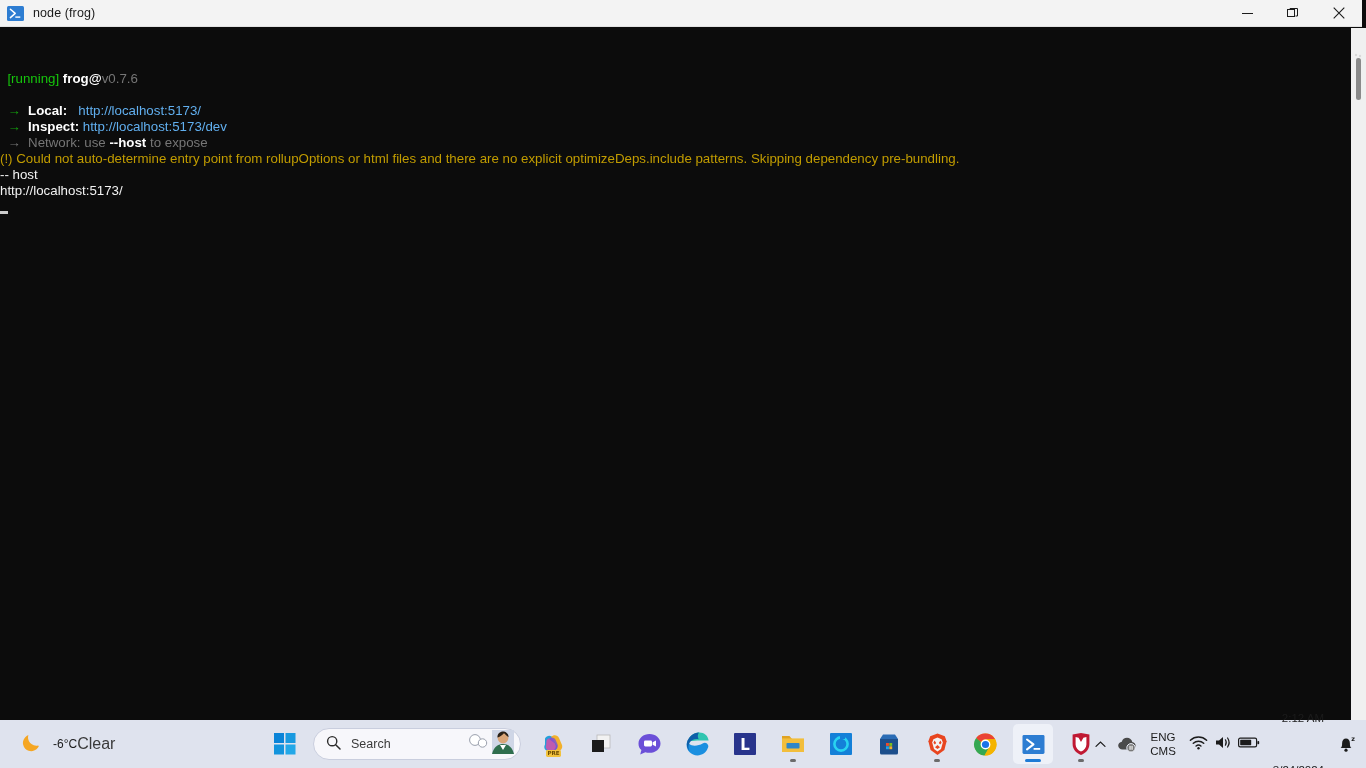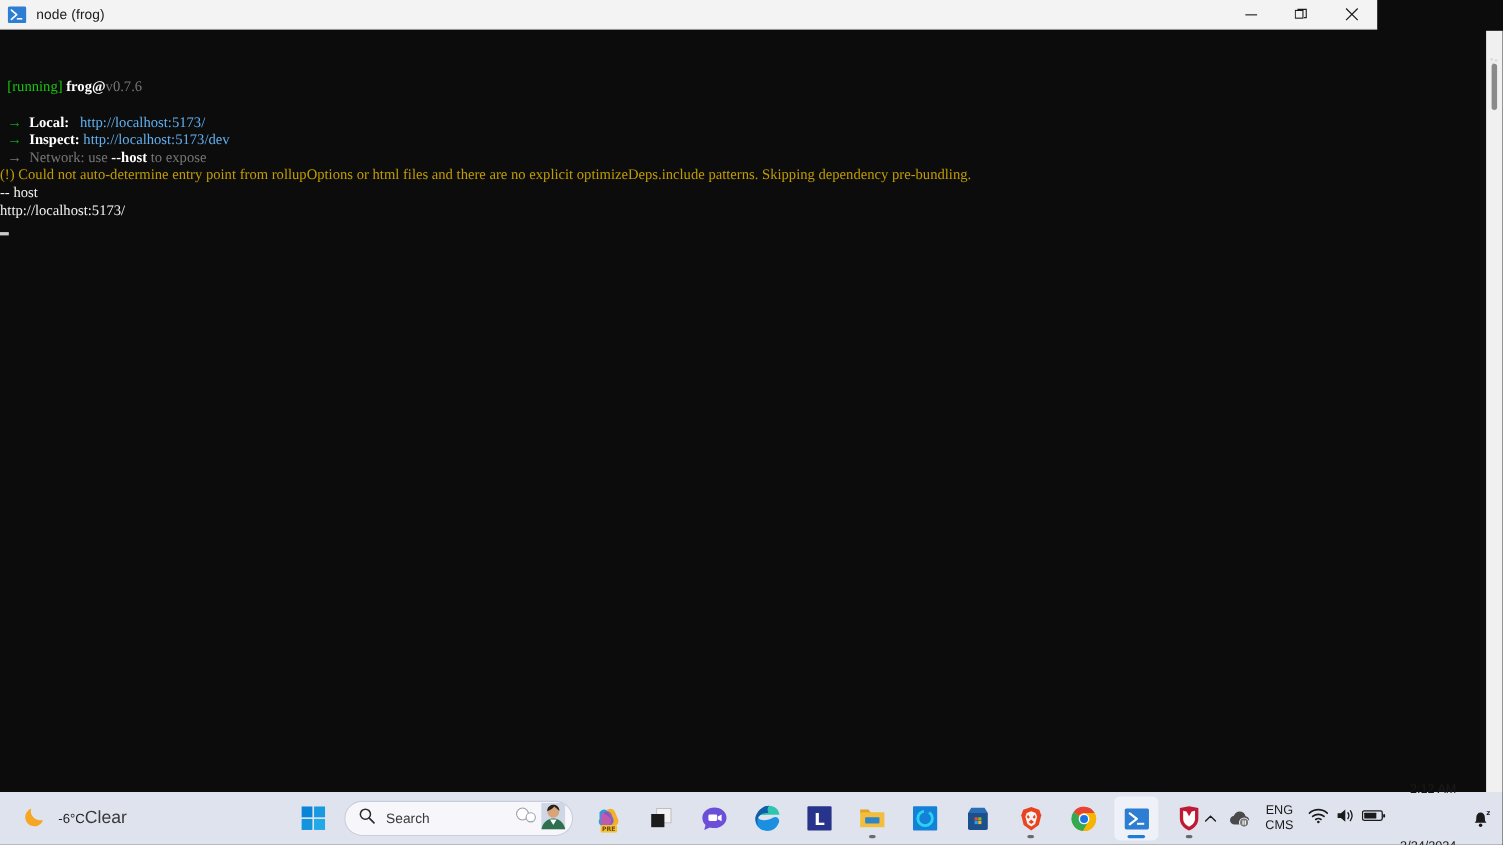--- a/index.html
+++ b/index.html
@@ -6,21 +6,21 @@
   html, body {
     width: 1366px; height: 768px;
     overflow: hidden;
     background: #0c0c0c;
     font-family: "Liberation Sans", sans-serif;
   }
 
   
   #titlebar {
     position: absolute; top: 0; left: 0;
-    width: 1252px; height: 27px;
+    width: 1362px; height: 27px;
     background: #f3f3f3;
     display: flex; align-items: center;
     border-bottom: 1px solid #e2e2e2;
   }
   #titlebar .tb-icon {
     width: 17px; height: 17px; margin-left: 7px; margin-right: 9px;
     flex: 0 0 auto;
   }
   #titlebar .tb-title {
     font-size: 12.5px; color: #1b1b1b;
@@ -32,21 +32,21 @@
     width: 46px; height: 27px;
     display: flex; align-items: center; justify-content: center;
   }
 
   
   #terminal {
     position: absolute;
     top: 27px; left: 0;
     width: 1366px; height: 693px;
     background: #0c0c0c;
-    font-family: Liberation Serif, serif;
+    font-family: Liberation Sans, sans-serif;
     font-size: 13.3px;
     line-height: 16px;
     overflow: hidden;
     white-space: pre;
   }
   #term-body { padding-top: 12px; }
   .line { height: 16px; white-space: pre; }
   .blank { height: 16px; }
 
   .c-green   { color: #16c60c; }

